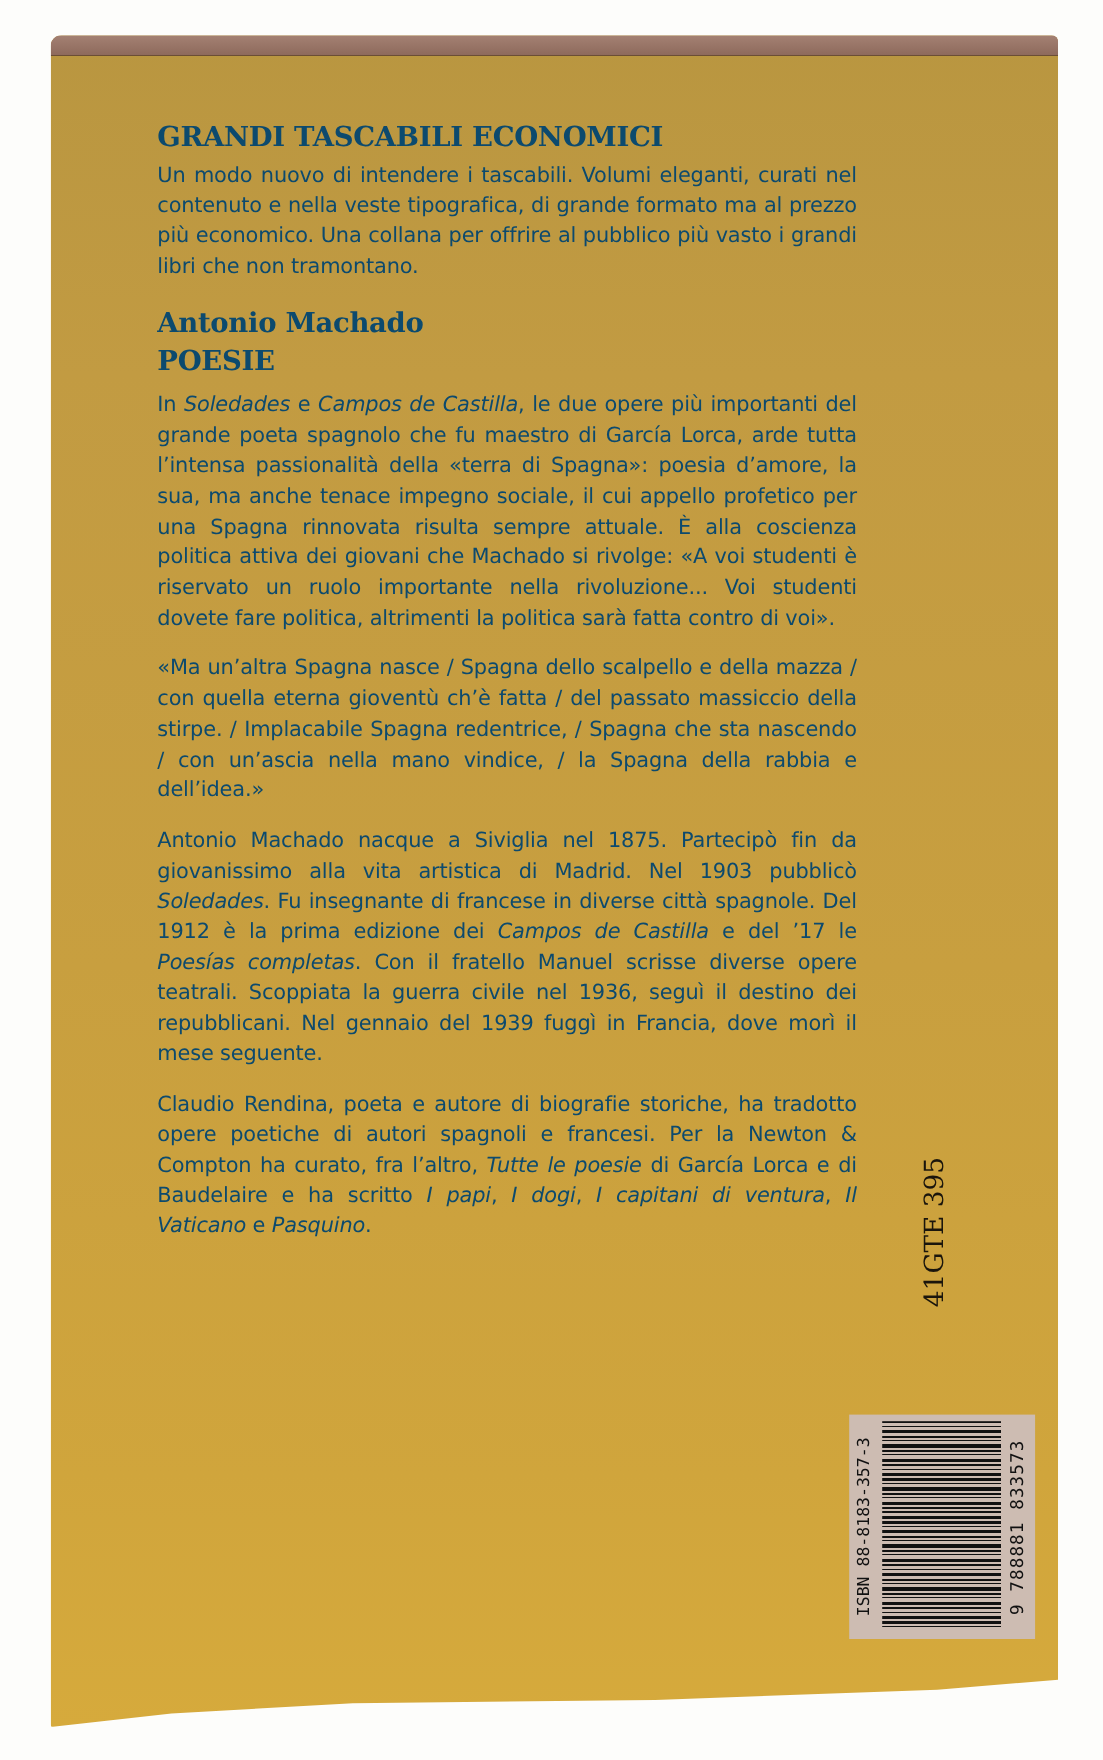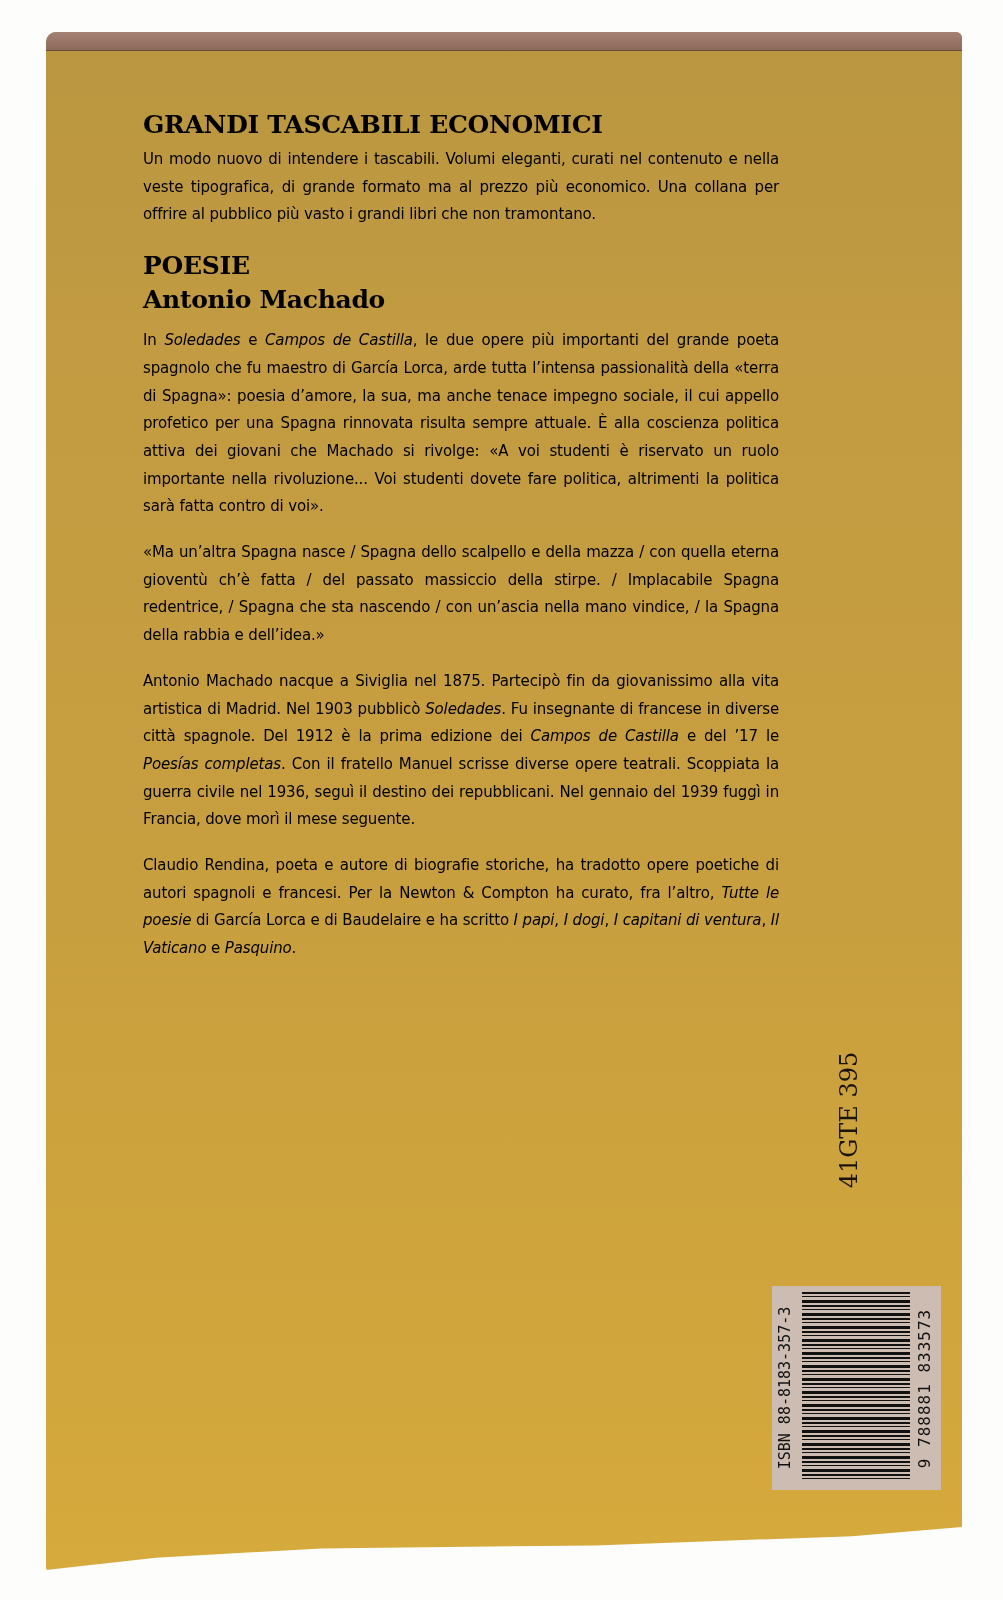--- a/index.html
+++ b/index.html
@@ -15,29 +15,29 @@
     clip-path: polygon(0 0, 100% 0, 100% 97.2%, 88% 97.8%, 60% 98.4%, 30% 98.6%, 12% 99.2%, 0 100%);
   }
   .book::before {
     content: ""; position: absolute; left: 0; right: 0; top: 0; height: 18px;
     background: linear-gradient(180deg, #a48173, #8e6a5c);
     border-bottom: 1px solid #6b4e35;
     border-radius: 10px 6px 0 0;
   }
   .content {
     position: absolute; left: 143px; top: 108px; width: 636px;
-    color: #000000;
+    color: #0c4a6e;
   }
   .h-serif {
     font-family: "DejaVu Serif", serif; font-size: 25px; letter-spacing: -0.3px;
     line-height: 34px; margin: 0;
   }
   .h-first { margin-bottom: 4px; }
   .body-text {
-    font-family: "DejaVu Sans", sans-serif; font-size: 15px; line-height: 27.7px;
+    font-family: "DejaVu Sans", sans-serif; font-size: 19px; line-height: 27.7px;
     text-align: justify; margin: 0; letter-spacing: -0.15px;
   }
   .gap-sm { height: 18px; }
   .gap-md { height: 20px; }
   .gap-h { height: 10px; }
   em { }
   .vertical-code {
     position: absolute; left: 820px; top: 1040px; width: 58px; height: 160px;
     display: flex; align-items: center; justify-content: center;
   }
@@ -77,22 +77,22 @@
 <body>
 
 <div class="book"></div>
 
 <div class="content">
   <h2 class="h-serif h-first">GRANDI TASCABILI ECONOMICI</h2>
   <p class="body-text">Un modo nuovo di intendere i tascabili. Volumi eleganti, curati nel contenuto e nella veste tipografica, di grande formato ma al prezzo più economico. Una collana per offrire al pubblico più vasto i grandi libri che non tramontano.</p>
 
   <div class="gap-md"></div>
 
+  <h2 class="h-serif">Antonio Machado</h2>
   <h2 class="h-serif">POESIE</h2>
-  <h2 class="h-serif">Antonio Machado</h2>
   <div class="gap-h"></div>
 
   <p class="body-text"><span>In </span><em>Soledades</em><span> e </span><em>Campos de Castilla</em><span>, le due opere più importanti del grande poeta spagnolo che fu maestro di García Lorca, arde tutta l’intensa passionalità della «terra di Spagna»: poesia d’amore, la sua, ma anche tenace impegno sociale, il cui appello profetico per una Spagna rinnovata risulta sempre attuale. È alla coscienza politica attiva dei giovani che Machado si rivolge: «A voi studenti è riservato un ruolo importante nella rivoluzione... Voi studenti dovete fare politica, altrimenti la politica sarà fatta contro di voi».</span></p>
 
   <div class="gap-sm"></div>
   <p class="body-text">«Ma un’altra Spagna nasce / Spagna dello scalpello e della mazza / con quella eterna gioventù ch’è fatta / del passato massiccio della stirpe. / Implacabile Spagna redentrice, / Spagna che sta nascendo / con un’ascia nella mano vindice, / la Spagna della rabbia e dell’idea.»</p>
 
   <div class="gap-sm"></div>
   <p class="body-text"><span>Antonio Machado nacque a Siviglia nel 1875. Partecipò fin da giovanissimo alla vita artistica di Madrid. Nel 1903 pubblicò </span><em>Soledades</em><span>. Fu insegnante di francese in diverse città spagnole. Del 1912 è la prima edizione dei </span><em>Campos de Castilla</em><span> e del ’17 le </span><em>Poesías completas</em><span>. Con il fratello Manuel scrisse diverse opere teatrali. Scoppiata la guerra civile nel 1936, seguì il destino dei repubblicani. Nel gennaio del 1939 fuggì in Francia, dove morì il mese seguente.</span></p>
 

